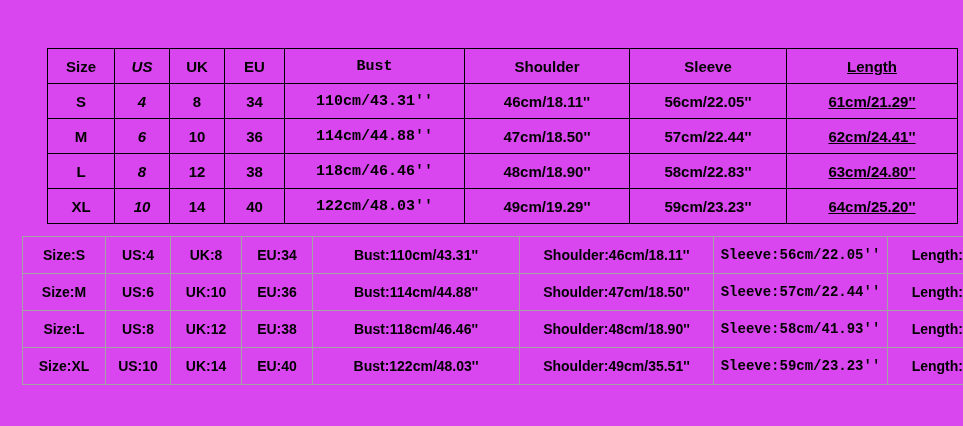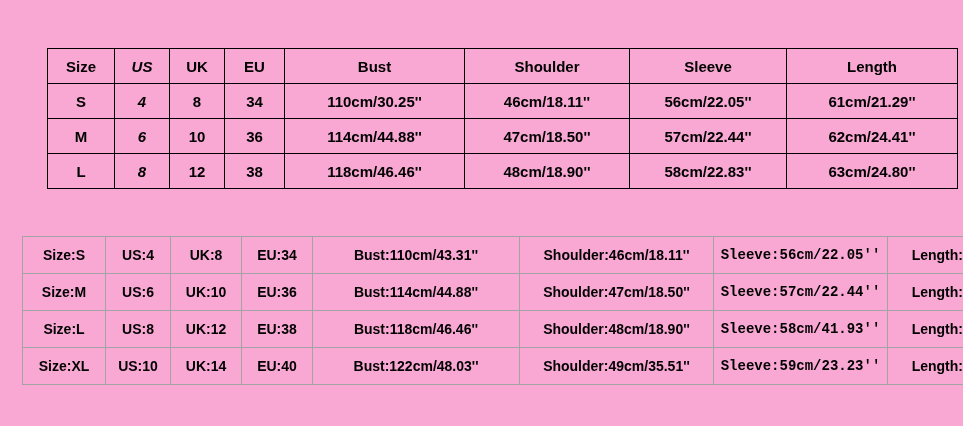--- a/index.html
+++ b/index.html
@@ -11,21 +11,21 @@
     width: 963px;
     height: 426px;
     font-family: "Liberation Sans", sans-serif;
     color: #000000;
     overflow: hidden;
   }
   .page {
     position: relative;
     width: 963px;
     height: 426px;
-    background: #f9a8d4;
+    background: #d946ef;
   }
 
   
   .size-table {
     position: absolute;
     left: 47px;
     top: 48px;
     width: 870px;
     border-collapse: collapse;
     table-layout: fixed;
@@ -40,24 +40,24 @@
     padding: 0 2px;
     white-space: nowrap;
   }
   .size-table th {
     font-size: 15px;
   }
   .col-size  { width: 62px; }
   .col-us    { width: 50px; font-style: italic; }
   .col-uk    { width: 50px; }
   .col-eu    { width: 55px; }
-  .col-bust  { width: 175px; }
+  .col-bust  { width: 175px; font-family: Liberation Mono, monospace; }
   .col-sh    { width: 160px; }
   .col-sl    { width: 152px; }
-  .col-len   { width: 166px; }
+  .col-len   { width: 166px; text-decoration: underline; }
 
   
   .detail-table {
     position: absolute;
     left: 22px;
     top: 236px;
     width: 919px;
     border-collapse: collapse;
     table-layout: fixed;
   }
@@ -97,21 +97,21 @@
         <th class="col-sl">Sleeve</th>
         <th class="col-len">Length</th>
       </tr>
     </thead>
     <tbody>
       <tr>
         <td class="col-size">S</td>
         <td class="col-us">4</td>
         <td class="col-uk">8</td>
         <td class="col-eu">34</td>
-        <td class="col-bust">110cm/30.25''</td>
+        <td class="col-bust">110cm/43.31''</td>
         <td class="col-sh">46cm/18.11''</td>
         <td class="col-sl">56cm/22.05''</td>
         <td class="col-len">61cm/21.29''</td>
       </tr>
       <tr>
         <td class="col-size">M</td>
         <td class="col-us">6</td>
         <td class="col-uk">10</td>
         <td class="col-eu">36</td>
         <td class="col-bust">114cm/44.88''</td>
@@ -121,20 +121,30 @@
       </tr>
       <tr>
         <td class="col-size">L</td>
         <td class="col-us">8</td>
         <td class="col-uk">12</td>
         <td class="col-eu">38</td>
         <td class="col-bust">118cm/46.46''</td>
         <td class="col-sh">48cm/18.90''</td>
         <td class="col-sl">58cm/22.83''</td>
         <td class="col-len">63cm/24.80''</td>
+      </tr>
+      <tr>
+        <td class="col-size">XL</td>
+        <td class="col-us">10</td>
+        <td class="col-uk">14</td>
+        <td class="col-eu">40</td>
+        <td class="col-bust">122cm/48.03''</td>
+        <td class="col-sh">49cm/19.29''</td>
+        <td class="col-sl">59cm/23.23''</td>
+        <td class="col-len">64cm/25.20''</td>
       </tr>
     </tbody>
   </table>
 
   <table class="detail-table">
     <tbody>
       <tr>
         <td class="d-col-size">Size:S</td>
         <td class="d-col-us">US:4</td>
         <td class="d-col-uk">UK:8</td>

